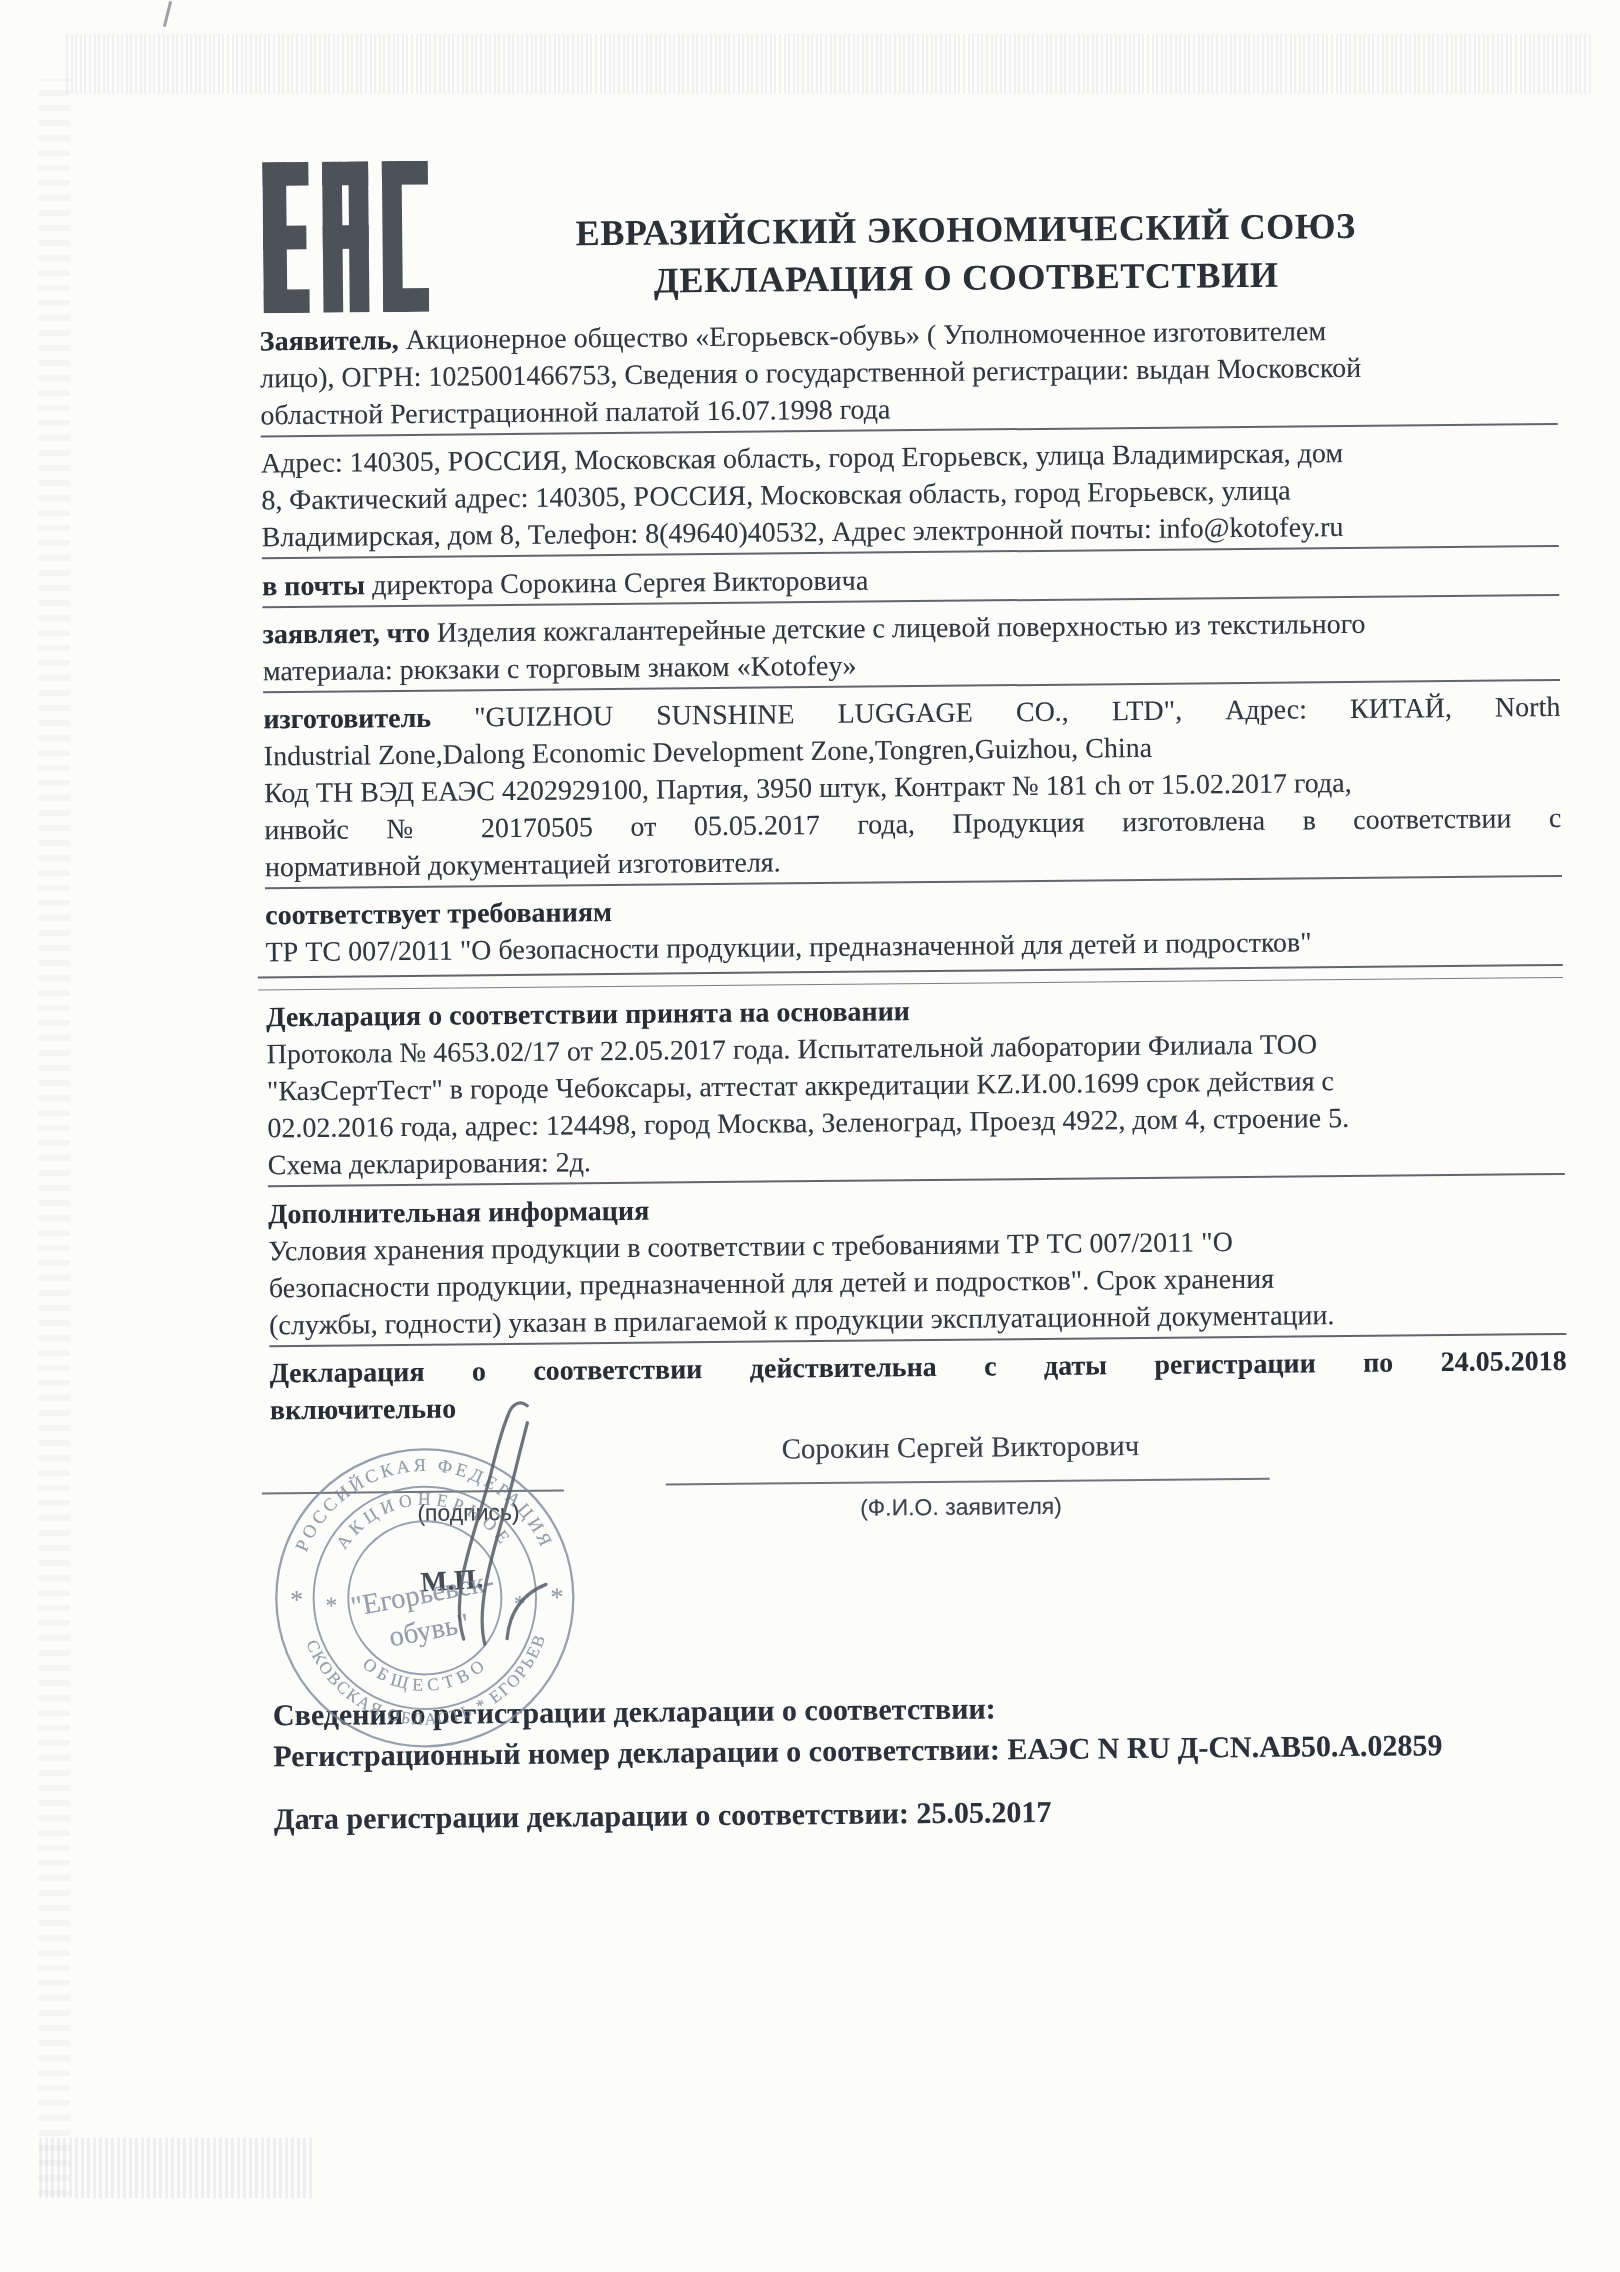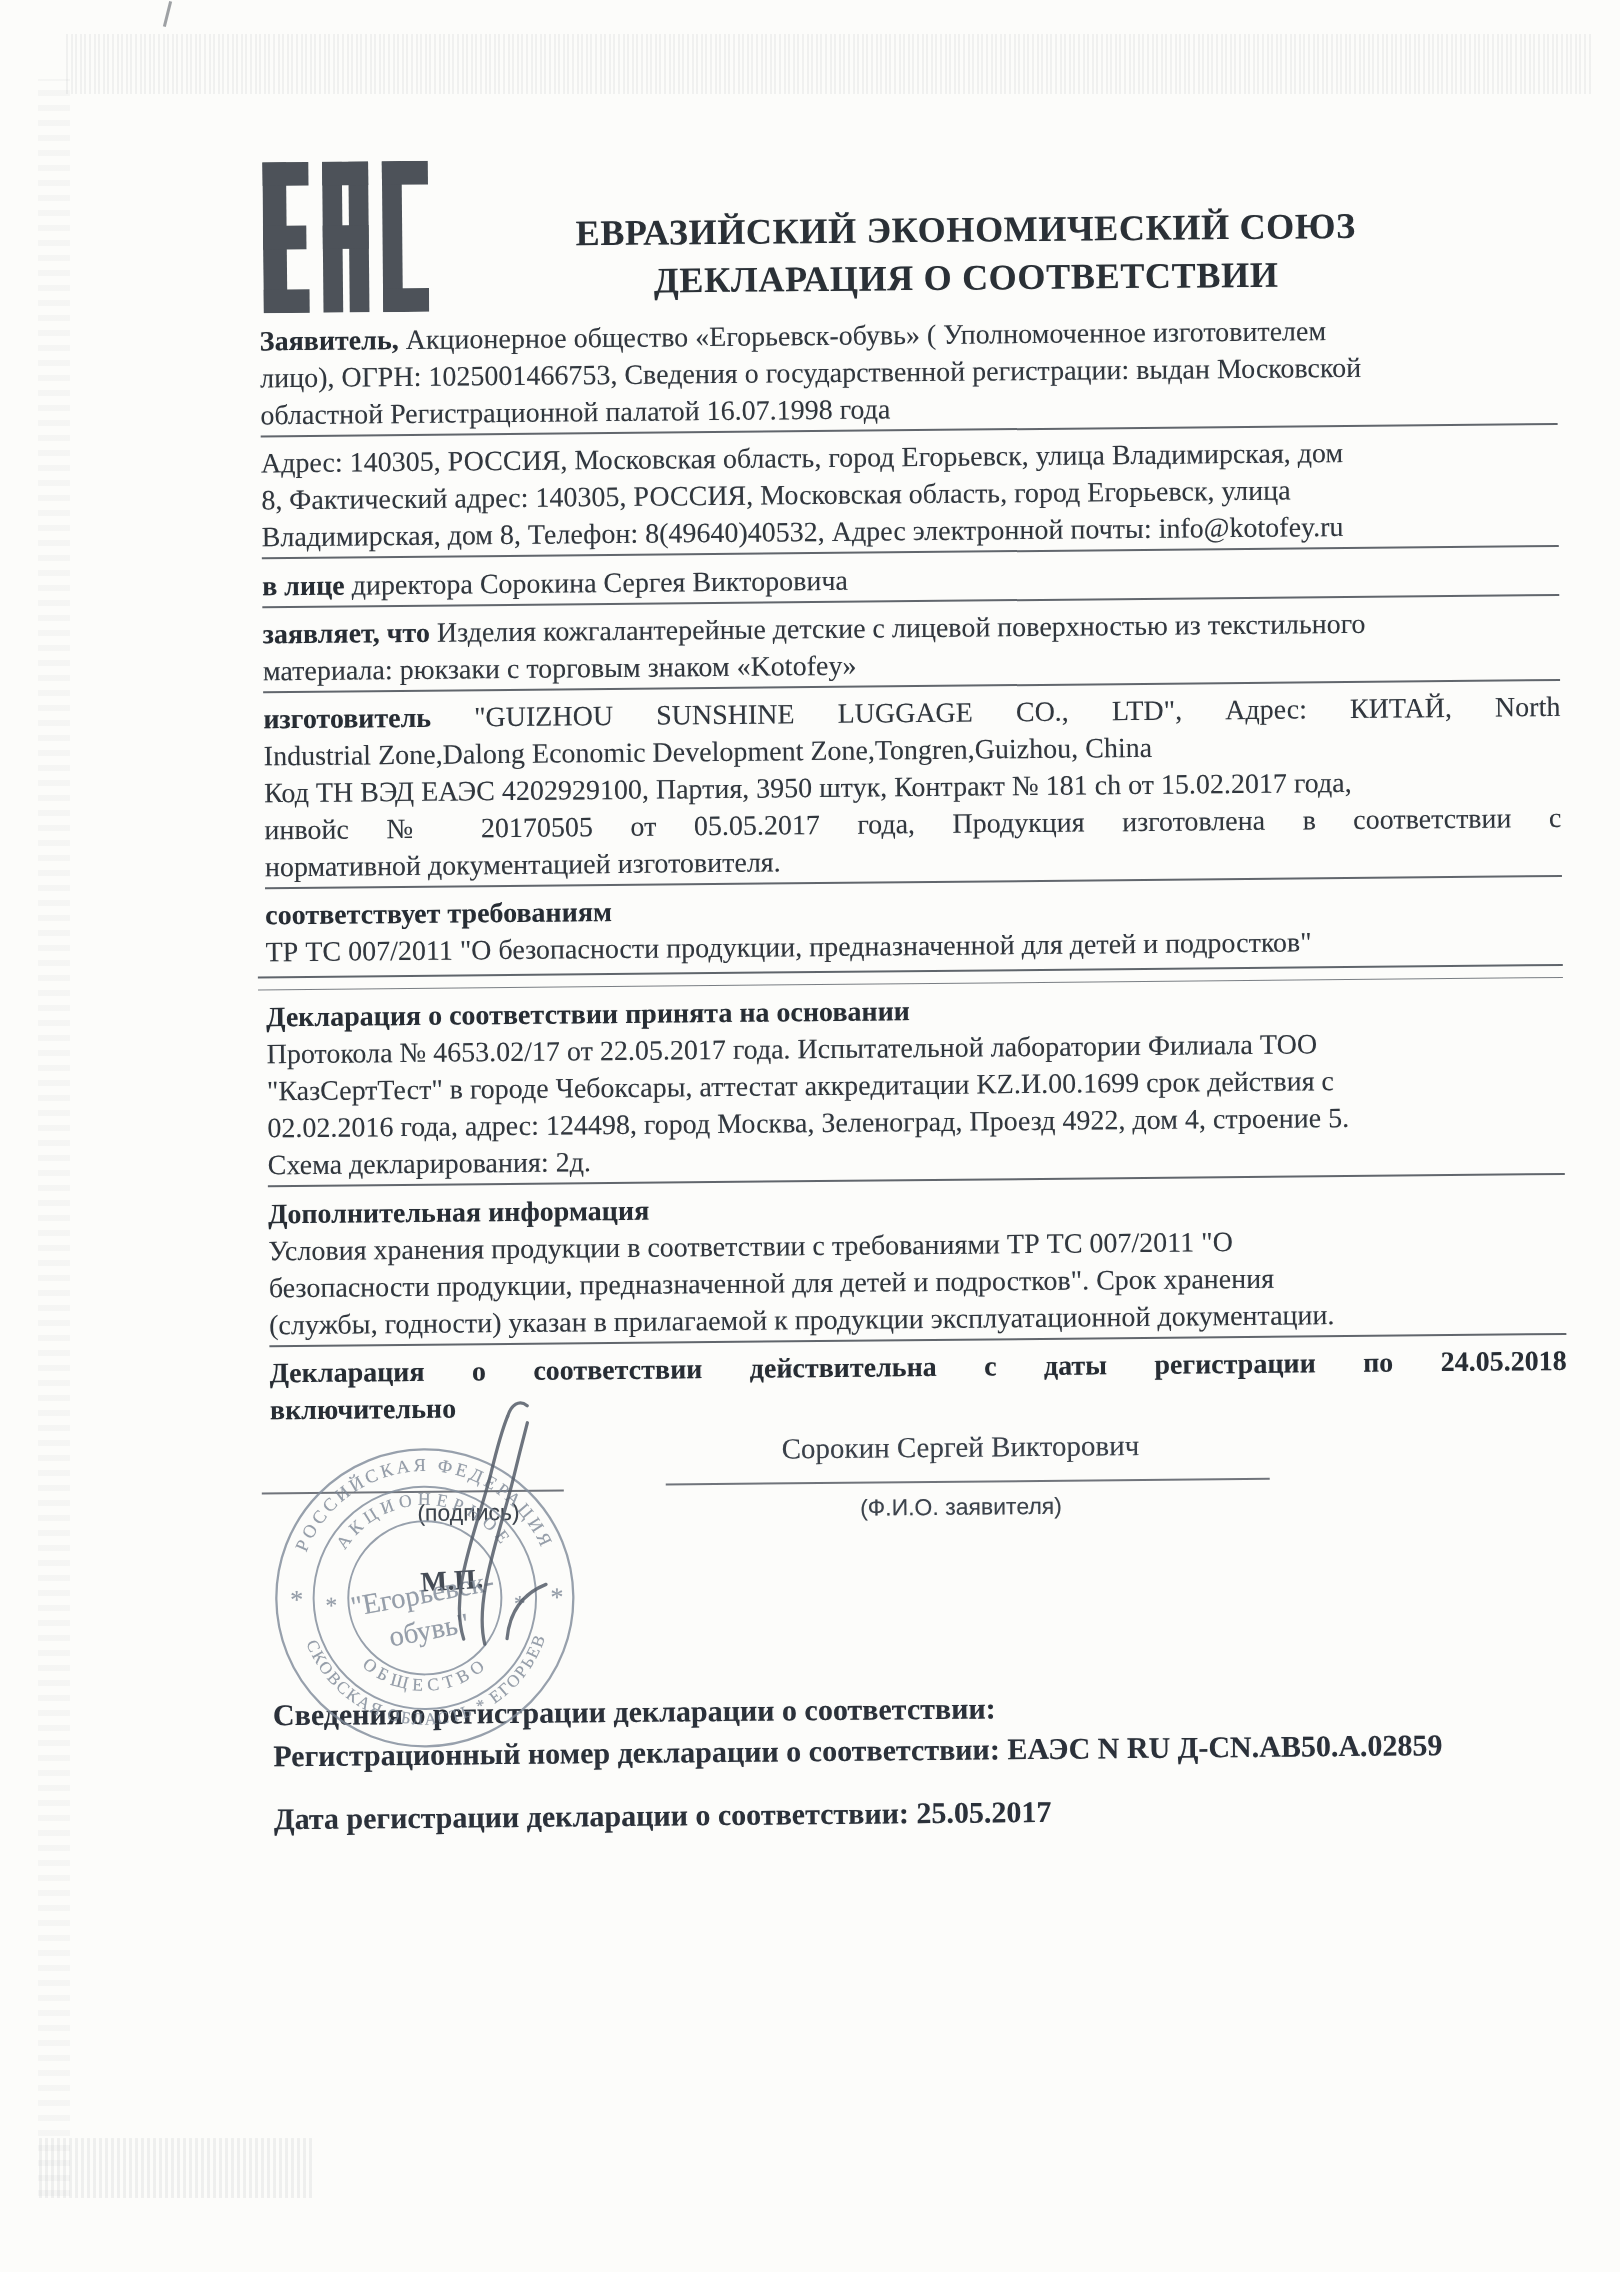--- a/index.html
+++ b/index.html
@@ -106,21 +106,21 @@
       <div class="ln">областной Регистрационной палатой 16.07.1998 года</div>
     </div>
 
     <div class="para ruled">
       <div class="ln">Адрес: 140305, РОССИЯ, Московская область, город Егорьевск, улица Владимирская, дом</div>
       <div class="ln">8, Фактический адрес: 140305, РОССИЯ, Московская область, город Егорьевск, улица</div>
       <div class="ln">Владимирская, дом 8, Телефон: 8(49640)40532, Адрес электронной почты: info@kotofey.ru</div>
     </div>
 
     <div class="para ruled">
-      <div class="ln"><b class="lead">в лице</b><span> директора Сорокина Сергея Викторовича</span></div>
+      <div class="ln"><b class="lead">в почты</b><span> директора Сорокина Сергея Викторовича</span></div>
     </div>
 
     <div class="para ruled">
       <div class="ln"><b class="lead">заявляет, что</b><span> Изделия кожгалантерейные детские с лицевой поверхностью из текстильного</span></div>
       <div class="ln">материала: рюкзаки с торговым знаком «Kotofey»</div>
     </div>
 
     <div class="para ruled">
       <div class="ln jline"><b class="lead">изготовитель</b><span> "GUIZHOU SUNSHINE LUGGAGE CO., LTD", Адрес: КИТАЙ, North</span></div>
       <div class="ln">Industrial Zone,Dalong Economic Development Zone,Tongren,Guizhou, China</div>

